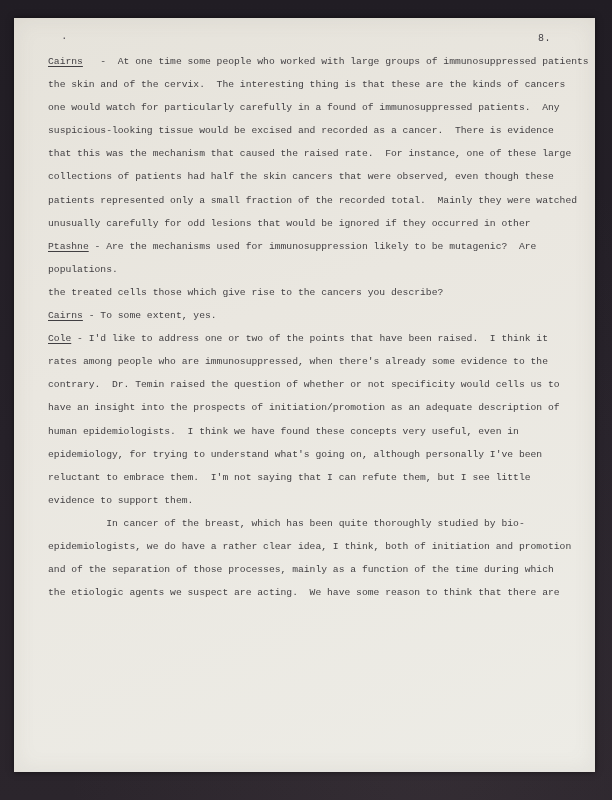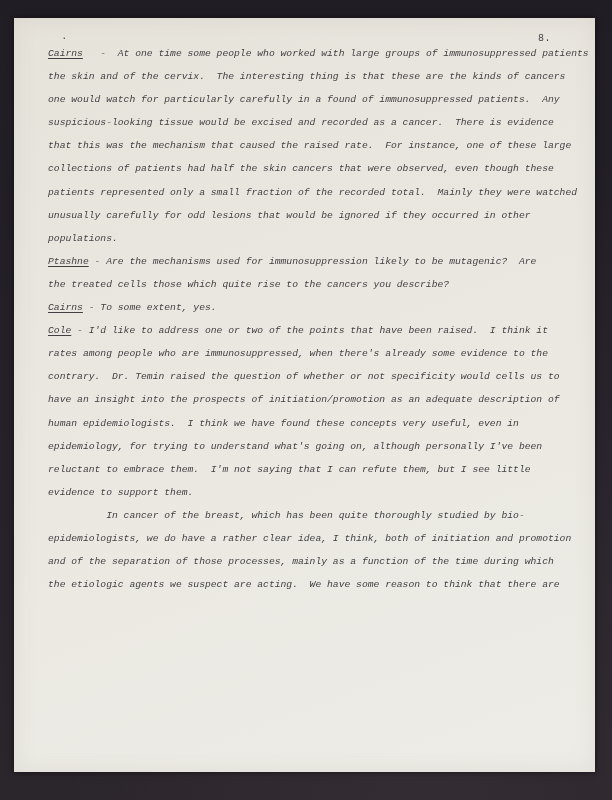--- a/index.html
+++ b/index.html
@@ -41,23 +41,22 @@
   .stray-mark {
     position: absolute;
     left: 47px;
     top: 12px;
     font-size: 11px;
     color: #5a575c;
   }
   .transcript {
     position: absolute;
     left: 34px;
-    top: 24px;
+    top: 32px;
     width: 540px;
-    font-style: italic;
   }
   .line {
     white-space: pre;
     font-size: 9.7px;
     line-height: 23.1px;
     height: 23.1px;
     color: #413f42;
     letter-spacing: 0px;
   }
   .speaker {
@@ -75,23 +74,23 @@
   <span class="page-number">8.</span>
   <div class="transcript">
       <div class="line"><span class="speaker">Cairns</span>   -  At one time some people who worked with large groups of immunosuppressed patients</div>
       <div class="line">the skin and of the cervix.  The interesting thing is that these are the kinds of cancers</div>
       <div class="line">one would watch for particularly carefully in a found of immunosuppressed patients.  Any</div>
       <div class="line">suspicious-looking tissue would be excised and recorded as a cancer.  There is evidence</div>
       <div class="line">that this was the mechanism that caused the raised rate.  For instance, one of these large</div>
       <div class="line">collections of patients had half the skin cancers that were observed, even though these</div>
       <div class="line">patients represented only a small fraction of the recorded total.  Mainly they were watched</div>
       <div class="line">unusually carefully for odd lesions that would be ignored if they occurred in other</div>
+      <div class="line"><span class="speaker">Ptashne</span> - Are the mechanisms used for immunosuppression likely to be mutagenic?  Are</div>
       <div class="line">populations.</div>
-      <div class="line"><span class="speaker">Ptashne</span> - Are the mechanisms used for immunosuppression likely to be mutagenic?  Are</div>
-      <div class="line">the treated cells those which quite rise to the cancers you describe?</div>
+      <div class="line">the treated cells those which give rise to the cancers you describe?</div>
       <div class="line"><span class="speaker">Cairns</span> - To some extent, yes.</div>
       <div class="line"><span class="speaker">Cole</span> - I'd like to address one or two of the points that have been raised.  I think it</div>
       <div class="line">rates among people who are immunosuppressed, when there's already some evidence to the</div>
       <div class="line">contrary.  Dr. Temin raised the question of whether or not specificity would cells us to</div>
       <div class="line">have an insight into the prospects of initiation/promotion as an adequate description of</div>
       <div class="line">human epidemiologists.  I think we have found these concepts very useful, even in</div>
       <div class="line">epidemiology, for trying to understand what's going on, although personally I've been</div>
       <div class="line">reluctant to embrace them.  I'm not saying that I can refute them, but I see little</div>
       <div class="line">evidence to support them.</div>
       <div class="line">          In cancer of the breast, which has been quite thoroughly studied by bio-</div>

